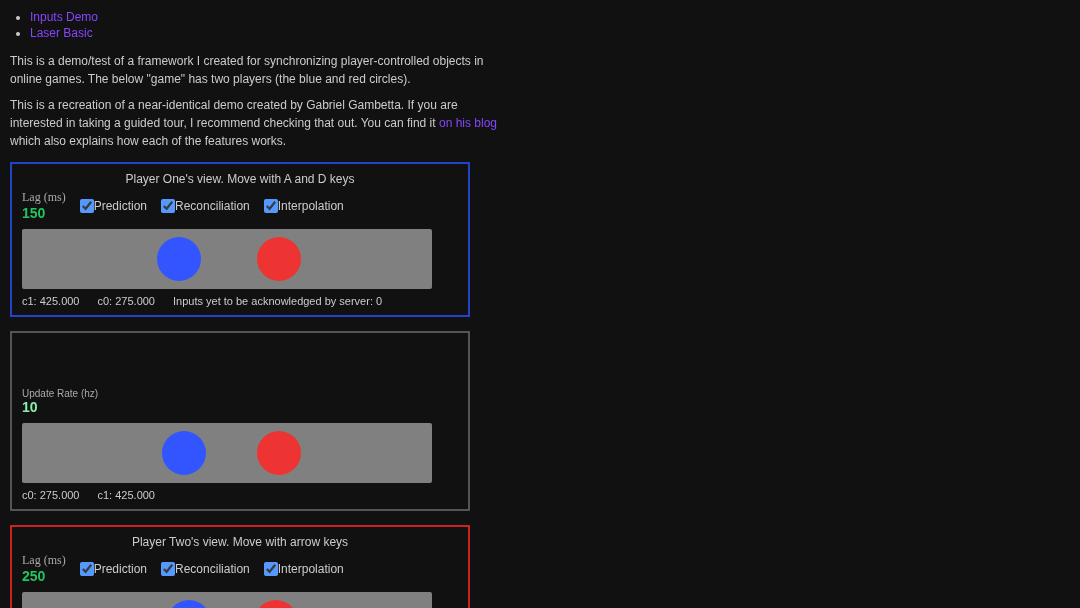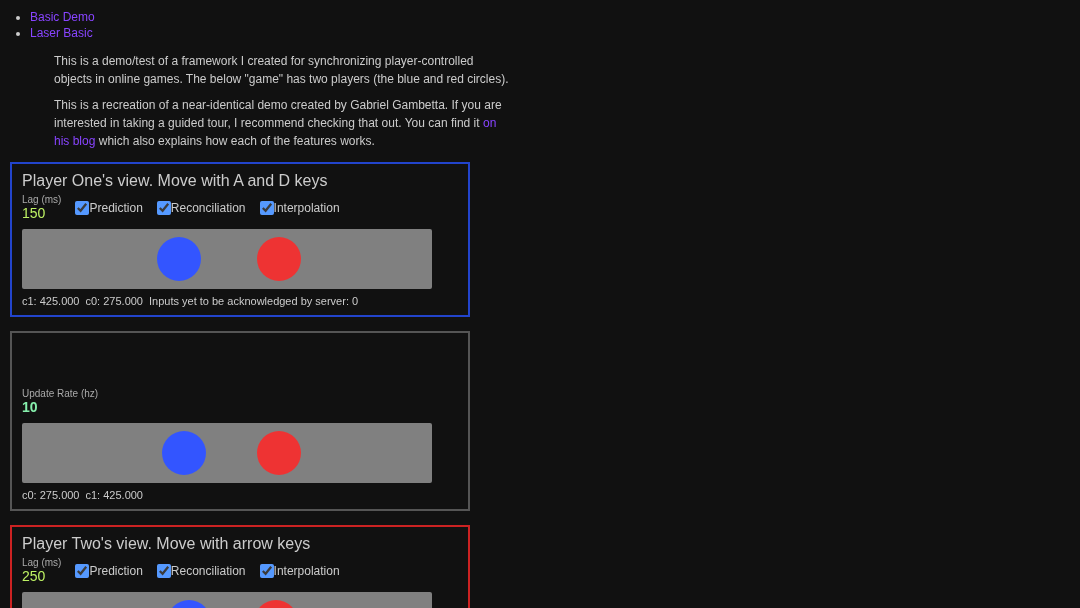--- a/index.html
+++ b/index.html
@@ -9,44 +9,45 @@
       font-family: Arial, sans-serif;
       font-size: 12px;
       padding: 10px;
       width: 1080px;
       min-height: 608px;
     }
     a { color: #8844ff; text-decoration: none; }
     .nav-links { margin-bottom: 12px; }
     .nav-links li { list-style: disc; margin-left: 20px; margin-bottom: 2px; }
     .description { margin-bottom: 12px; line-height: 1.5; max-width: 500px; }
-    .description p { margin-bottom: 8px; margin-left: 44px; }
+    .description p { margin-bottom: 8px; }
     .panel {
       border: 2px solid #555;
       padding: 8px 10px;
       margin-bottom: 14px;
       max-width: 460px;
       background: #111;
     }
     .panel-blue { border-color: #2244cc; }
     .panel-red { border-color: #cc2222; }
     .panel-title {
-      font-size: 16px;
+      font-size: 12px;
       color: #ccc;
       margin-bottom: 4px;
+      text-align: center;
     }
     .controls-row {
       display: flex;
       align-items: center;
       gap: 14px;
       margin-bottom: 8px;
     }
     .lag-group { display: flex; flex-direction: column; }
-    .lag-label { font-size: 10px; color: #aaa; }
-    .lag-value { font-size: 14px; color: #bef264; font-weight: normal; }
+    .lag-label { font-size: 12px; color: #aaa; font-family: Liberation Serif, serif; }
+    .lag-value { font-size: 14px; color: #22c55e; font-weight: bold; }
     .checkbox-group {
       display: flex;
       align-items: center;
       gap: 0;
       color: #ccc;
       font-size: 12px;
     }
     .checkbox-group input[type=checkbox] {
       accent-color: #5599ff;
       width: 14px;
@@ -72,33 +73,33 @@
       width: 44px;
       height: 44px;
     }
     .circle-red {
       background: #ee3333;
       width: 44px;
       height: 44px;
     }
     .status-row {
       display: flex;
-      gap: 6px;
+      gap: 18px;
       font-size: 11px;
       color: #ccc;
     }
     .update-rate-group { display: flex; flex-direction: column; margin-bottom: 8px; margin-top: 47px; }
     .update-rate-label { font-size: 10px; color: #aaa; }
     .update-rate-value { font-size: 14px; color: #86efac; font-weight: bold; }
   </style>
 </head>
 <body>
 
 <ul class="nav-links">
-  <li><a href="#">Basic Demo</a></li>
+  <li><a href="#">Inputs Demo</a></li>
   <li><a href="#">Laser Basic</a></li>
 </ul>
 
 <div class="description">
   <p>This is a demo/test of a framework I created for synchronizing player-controlled objects in online games. The below "game" has two players (the blue and red circles).</p>
   <p>
     <span>This is a recreation of a near-identical demo created by Gabriel Gambetta. If you are interested in taking a guided tour, I recommend checking that out. You can find it </span>
     <a href="#">on his blog</a>
     <span> which also explains how each of the features works.</span>
   </p>

